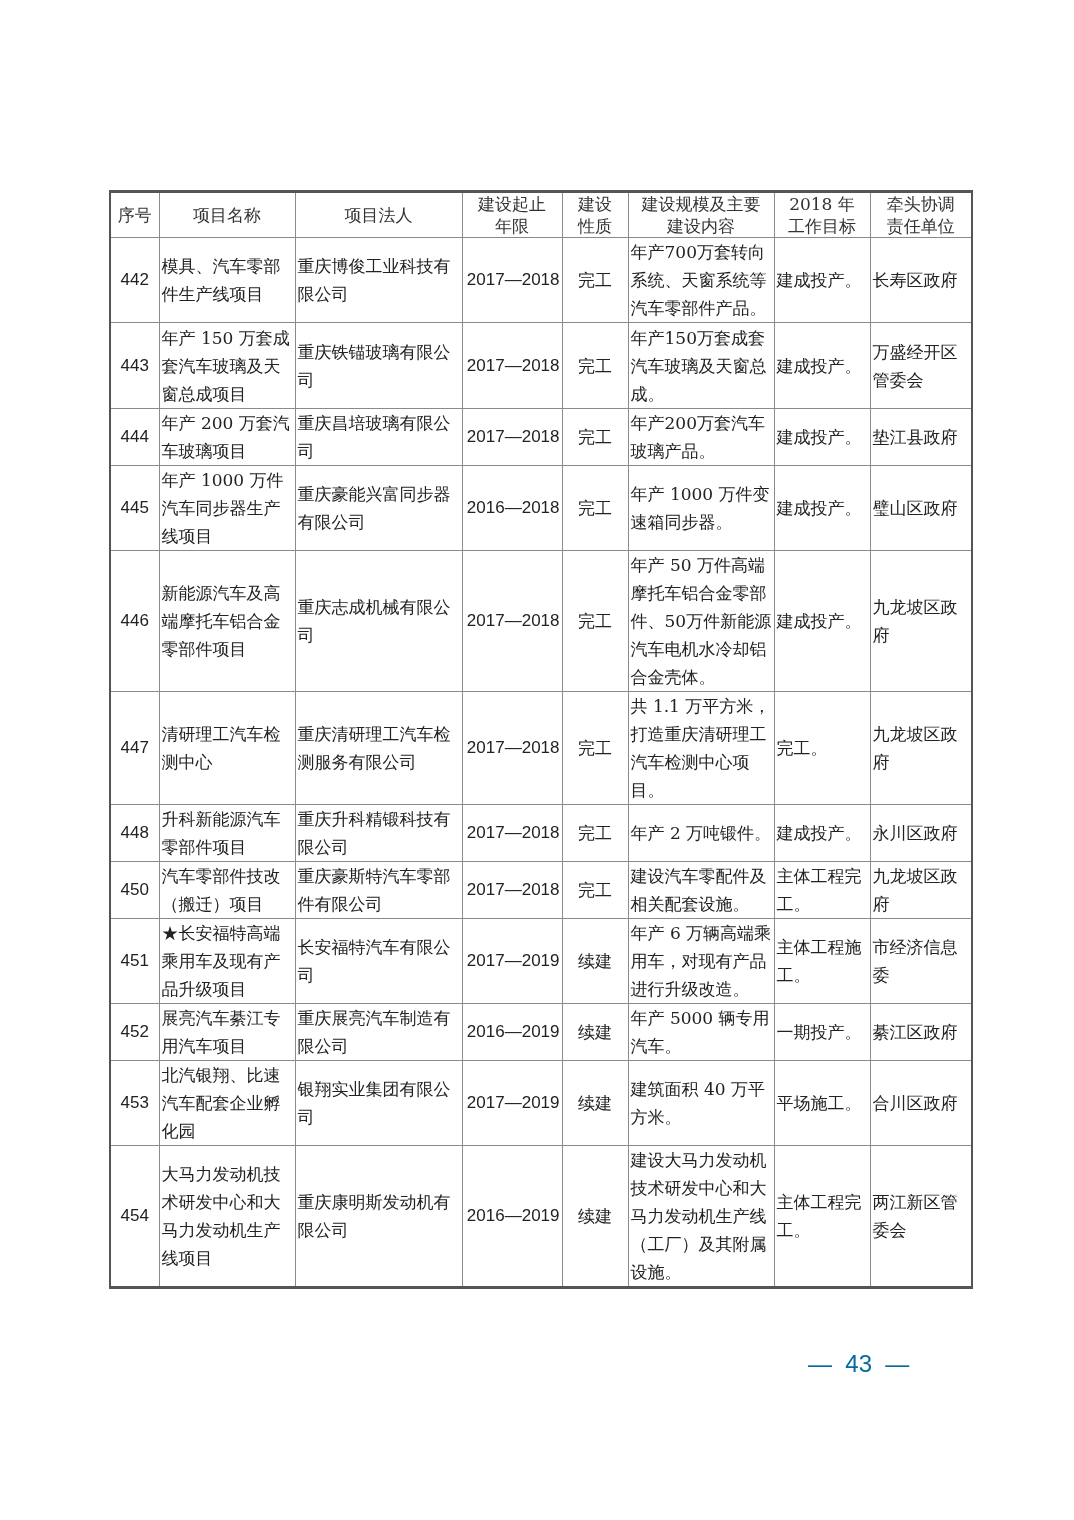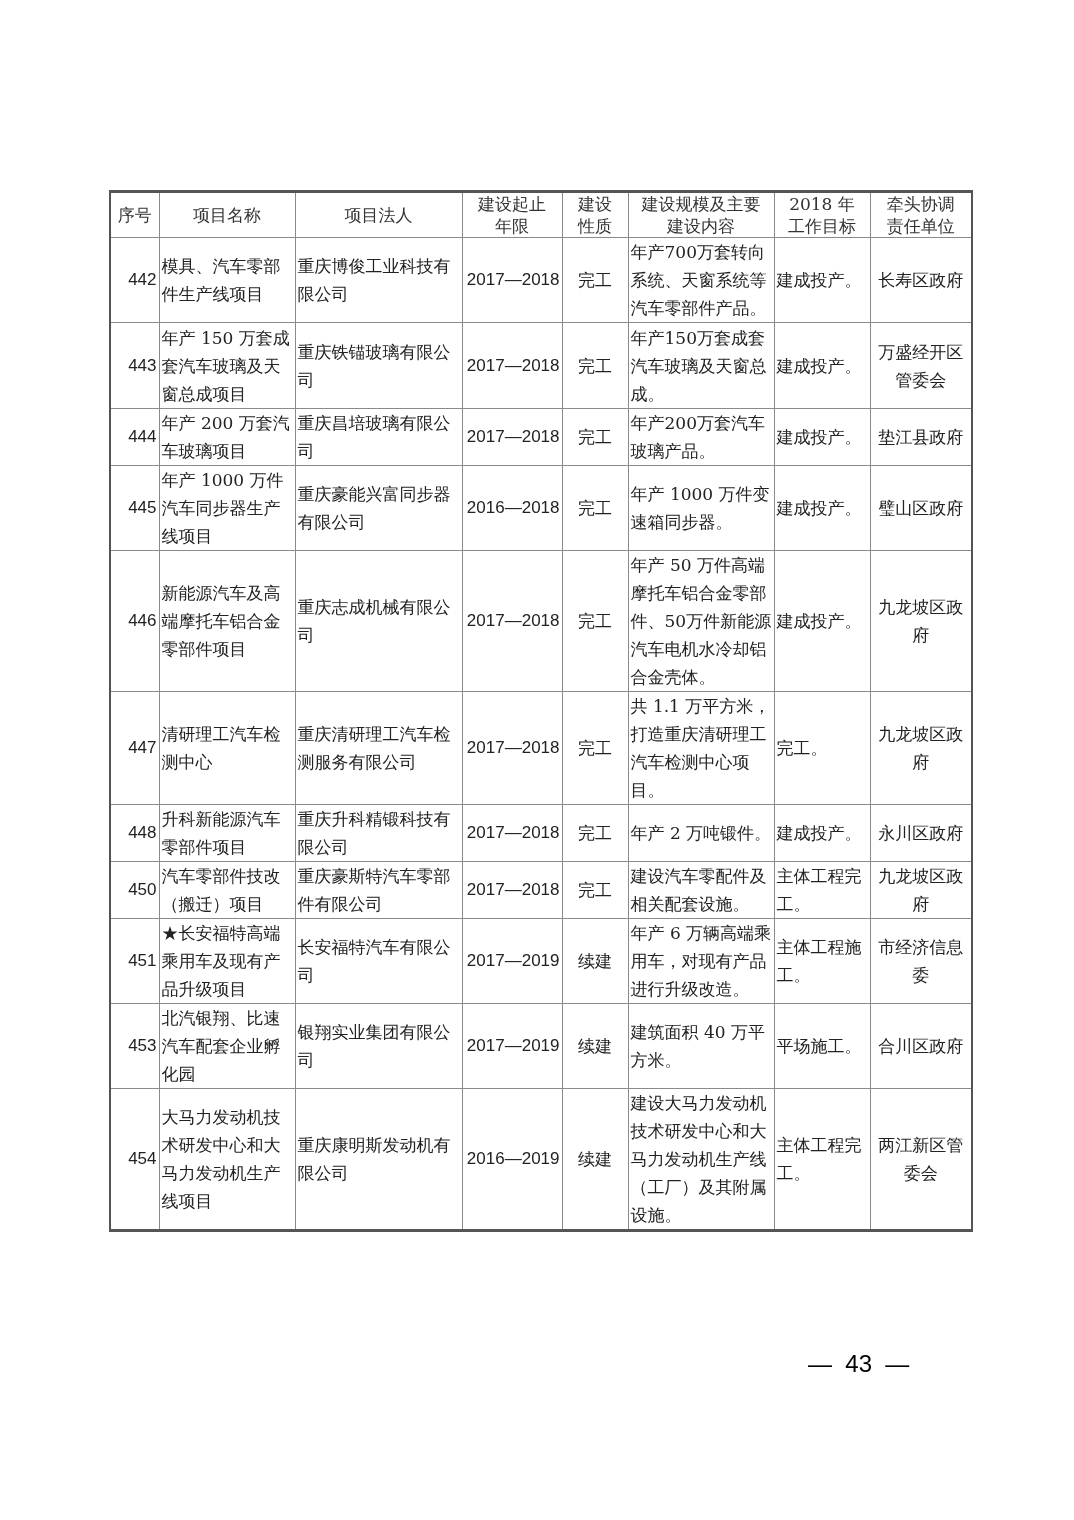--- a/index.html
+++ b/index.html
@@ -36,32 +36,32 @@
       vertical-align: middle;
       word-break: break-all;
       overflow: hidden;
     }
     #doc-table th {
       text-align: center;
       line-height: 22px;
       font-size: 17px;
       color: #333333;
     }
-    .c-num { text-align: right; font-family: "Liberation Sans", sans-serif; font-size: 17px; }
+    .c-num { text-align: center; font-family: "Liberation Sans", sans-serif; font-size: 17px; }
     .c-left { text-align: left; }
     .c-center { text-align: center; }
     .c-period { text-align: right; font-family: "Liberation Sans", sans-serif; font-size: 17px; white-space: nowrap; }
-    .c-unit { text-align: center; }
+    .c-unit { }
     #page-footer {
       position: absolute;
       left: 808px;
       top: 1350px;
       font-family: "Liberation Sans", sans-serif;
       font-size: 24px;
-      color: #000000;
+      color: #0369a1;
       white-space: pre;
     }
   </style>
 </head>
 <body>
 
 <table id="doc-table">
   <colgroup>
     <col style="width:49px">
     <col style="width:136px">
@@ -168,20 +168,30 @@
       <tr style="height: 85px;">
         <td class="c-num">451</td>
         <td class="c-left">★长安福特高端乘用车及现有产品升级项目</td>
         <td class="c-left">长安福特汽车有限公司</td>
         <td class="c-period">2017—2019</td>
         <td class="c-center">续建</td>
         <td class="c-left">年产 6 万辆高端乘用车，对现有产品进行升级改造。</td>
         <td class="c-left">主体工程施工。</td>
         <td class="c-unit">市经济信息委</td>
       </tr>
+      <tr style="height: 56px;">
+        <td class="c-num">452</td>
+        <td class="c-left">展亮汽车綦江专用汽车项目</td>
+        <td class="c-left">重庆展亮汽车制造有限公司</td>
+        <td class="c-period">2016—2019</td>
+        <td class="c-center">续建</td>
+        <td class="c-left">年产 5000 辆专用汽车。</td>
+        <td class="c-left">一期投产。</td>
+        <td class="c-unit">綦江区政府</td>
+      </tr>
       <tr style="height: 85px;">
         <td class="c-num">453</td>
         <td class="c-left">北汽银翔、比速汽车配套企业孵化园</td>
         <td class="c-left">银翔实业集团有限公司</td>
         <td class="c-period">2017—2019</td>
         <td class="c-center">续建</td>
         <td class="c-left">建筑面积 40 万平方米。</td>
         <td class="c-left">平场施工。</td>
         <td class="c-unit">合川区政府</td>
       </tr>

